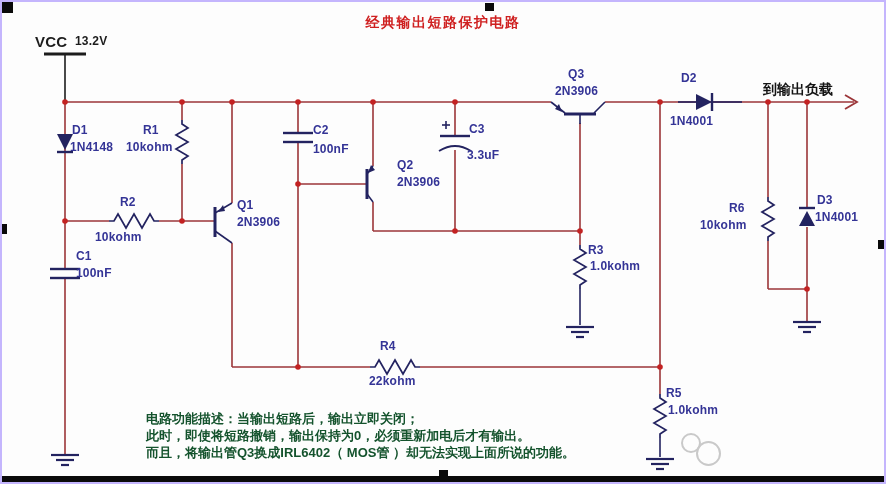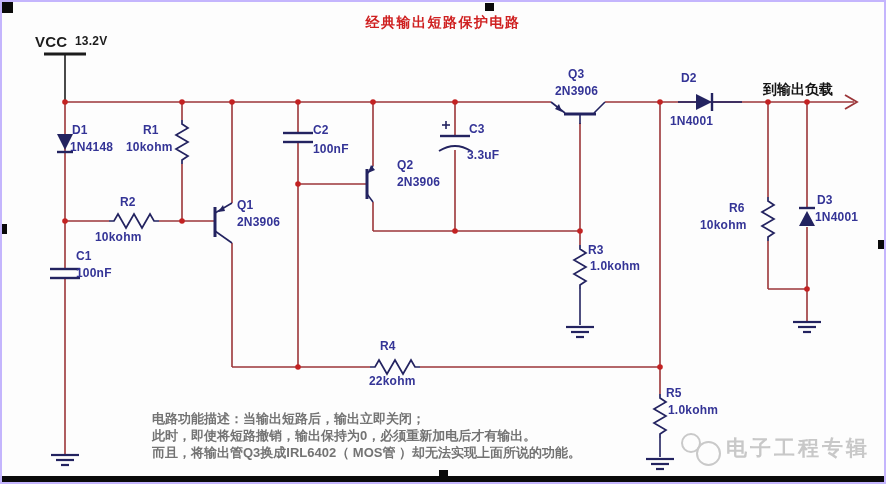--- a/index.html
+++ b/index.html
@@ -29,23 +29,23 @@
     color:#cf2020;
     letter-spacing:1.5px;
     white-space:nowrap;
   }
   .outlabel{
     position:absolute;left:761px;top:79px;
     font:bold 14px "Liberation Sans","DejaVu Sans",sans-serif;
     color:#141414;white-space:nowrap;
   }
   .note{
-    position:absolute;left:150px;
+    position:absolute;left:144px;
     font:bold 13px "Liberation Sans","DejaVu Sans",sans-serif;
-    color:#737373;white-space:nowrap;
+    color:#14532d;white-space:nowrap;
   }
   .wm-text{
     position:absolute;left:724px;top:432px;
     font:bold 21px "Liberation Sans","DejaVu Sans",sans-serif;
     color:#c8c8c8;letter-spacing:3px;white-space:nowrap;
   }
   .wm-circle{position:absolute;border:2px solid #c9c9c9;border-radius:50%;background:transparent;}
   .mark{position:absolute;background:#0a0a0a;}
   .botbar{position:absolute;left:0;top:474px;width:886px;height:7px;background:#0a0a0a;}
 </style>
@@ -274,21 +274,20 @@
 
   <span class="lbl" style="left:815px;top:191px;">D3</span>
   <span class="lbl" style="left:813px;top:208px;">1N4001</span>
 
   <div class="note" style="top:408px;">电路功能描述：当输出短路后，输出立即关闭；</div>
   <div class="note" style="top:425px;">此时，即使将短路撤销，输出保持为0，必须重新加电后才有输出。</div>
   <div class="note" style="top:442px;">而且，将输出管Q3换成IRL6402（ MOS管 ）却无法实现上面所说的功能。</div>
 
   <div class="wm-circle" style="left:679px;top:431px;width:16px;height:16px;"></div>
   <div class="wm-circle" style="left:694px;top:439px;width:21px;height:21px;"></div>
-  <div class="wm-text">电子工程专辑</div>
 
   <div class="mark" style="left:0;top:0;width:11px;height:11px;"></div>
   <div class="mark" style="left:483px;top:1px;width:9px;height:8px;"></div>
   <div class="mark" style="left:876px;top:238px;width:8px;height:9px;"></div>
   <div class="mark" style="left:0;top:222px;width:5px;height:10px;"></div>
   <div class="mark" style="left:437px;top:468px;width:9px;height:8px;"></div>
   <div class="botbar"></div>
 
 </div>
 

